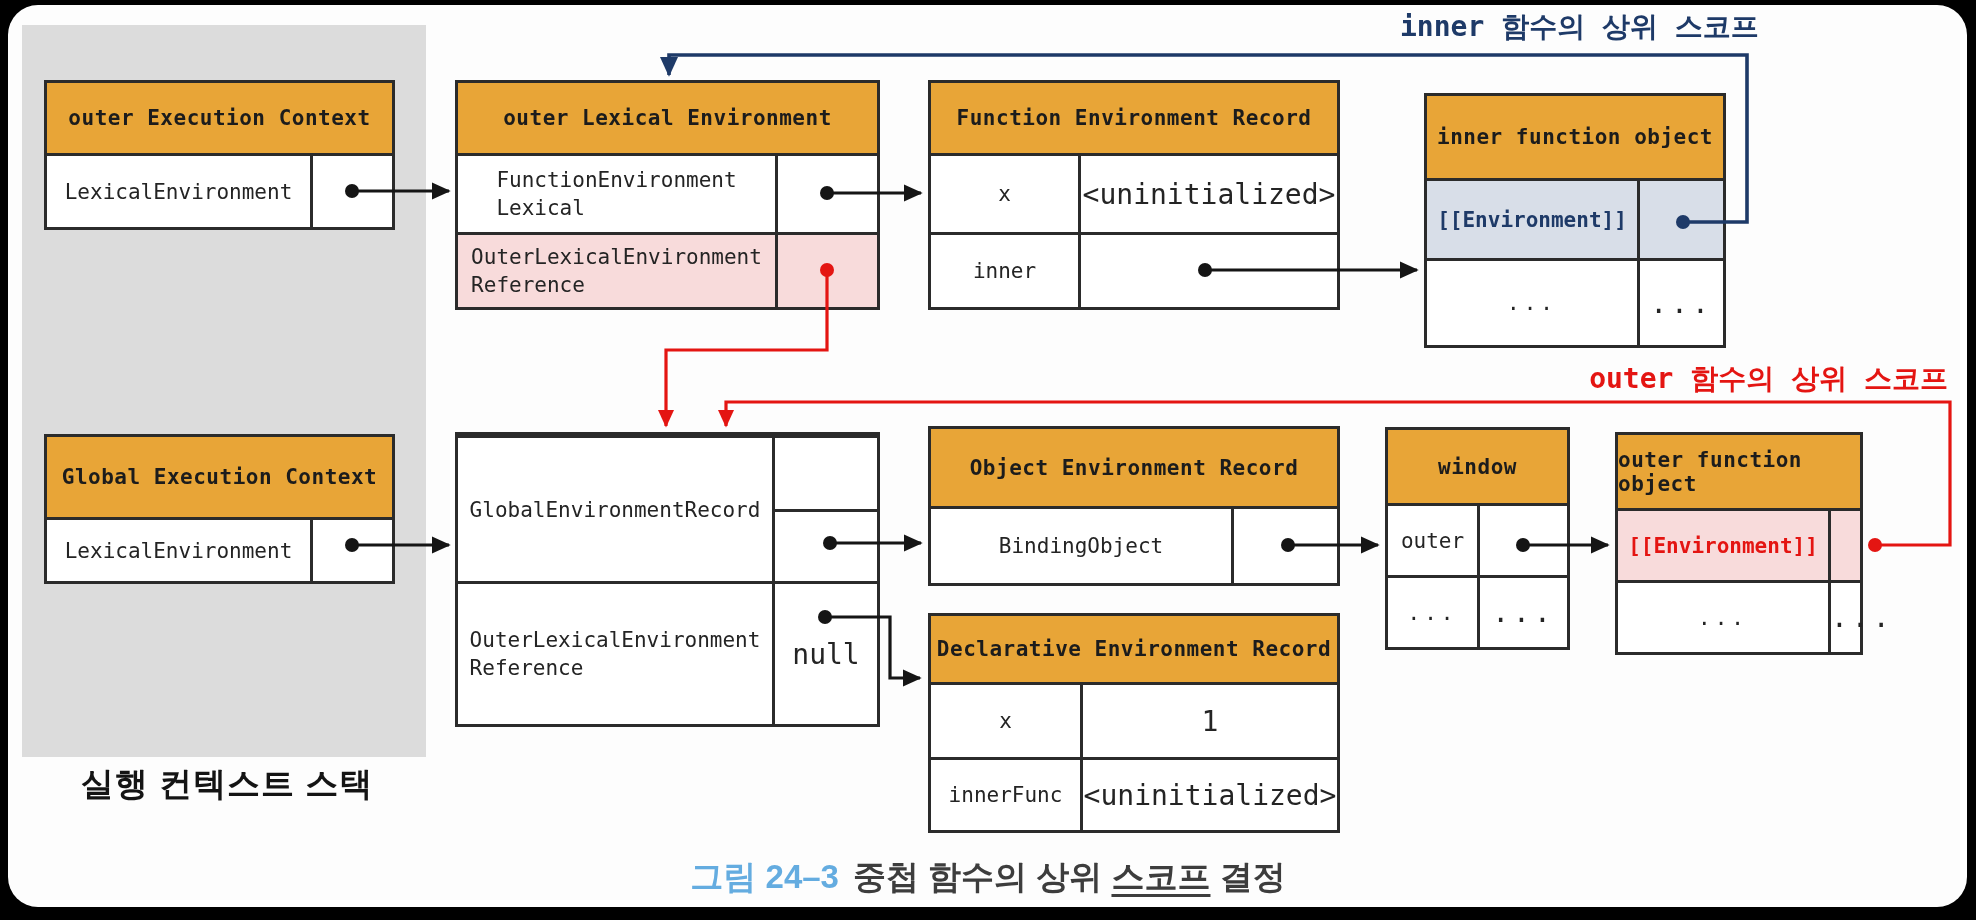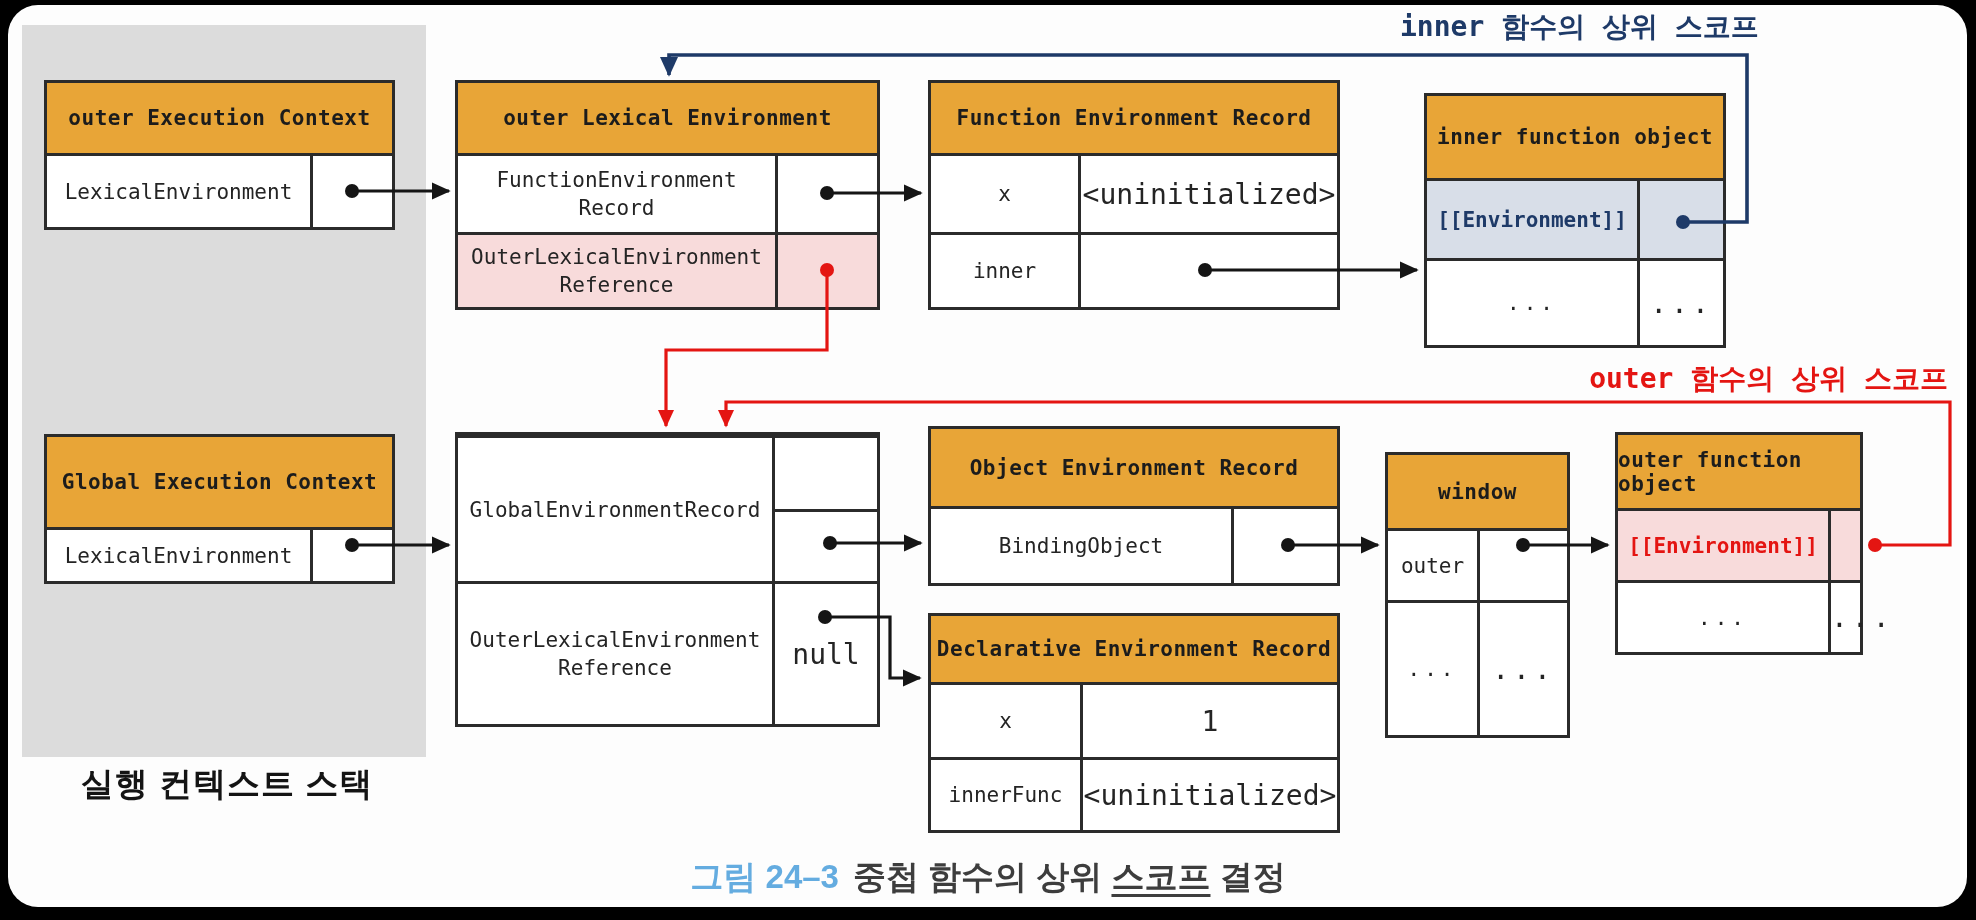--- a/index.html
+++ b/index.html
@@ -7,21 +7,21 @@
          font-family:"DejaVu Sans Mono","Liberation Mono",monospace;}
   .frame{position:absolute;left:8px;top:5px;right:9px;bottom:13px;background:#fdfdfd;border-radius:30px;}
   .gray-panel{position:absolute;left:22px;top:25px;width:404px;height:732px;background:var(--panel-gray);}
 
   .box{position:absolute;background:#fff;border:3px solid var(--line);box-sizing:border-box;
        display:flex;flex-direction:column;}
   .hdr{background:var(--orange);display:flex;align-items:center;justify-content:center;
        font-weight:bold;font-size:21px;color:#1c1c1c;flex:0 0 auto;letter-spacing:.5px;}
   .brow{border-top:3px solid var(--line);display:flex;box-sizing:border-box;flex:0 0 auto;min-height:0;}
   .brow.grow{flex:1 1 auto;}
-  .cl{display:flex;align-items:center;justify-content:center;text-align:center;
+  .cl{display:flex;align-items:center;justify-content:center;text-align:left;
       font-size:21px;color:#242424;flex:0 0 auto;}
   .cr{flex:1 1 auto;border-left:3px solid var(--line);position:relative;display:flex;
       align-items:center;justify-content:center;font-size:28px;color:#242424;}
   .ml{white-space:pre-line;line-height:1.35;}
   .pinkbg .cl,.pinkbg .cr{background:var(--pink);}
   .bluebg .cl,.bluebg .cr{background:var(--bluegray);}
   .env-navy{font-weight:bold;color:var(--navy);}
   .env-red{font-weight:bold;color:var(--red);}
   .dots{letter-spacing:4px;}
 
@@ -57,21 +57,21 @@
     <div class="brow grow">
       <div class="cl" style="width:263px">LexicalEnvironment</div>
       <div class="cr"></div>
     </div>
   </div>
 
   <div class="box" style="left:455px;top:80px;width:425px;height:230px">
     <div class="hdr" style="height:70px">outer Lexical Environment</div>
     <div class="brow" style="height:79px">
       <div class="cl ml" style="width:317px">FunctionEnvironment
-Record</div>
+Lexical</div>
       <div class="cr"></div>
     </div>
     <div class="brow grow pinkbg">
       <div class="cl ml" style="width:317px">OuterLexicalEnvironment
 Reference</div>
       <div class="cr"></div>
     </div>
   </div>
 
   <div class="box" style="left:928px;top:80px;width:412px;height:230px">
@@ -92,21 +92,21 @@
       <div class="cl env-navy" style="width:210px">[[Environment]]</div>
       <div class="cr"></div>
     </div>
     <div class="brow grow">
       <div class="cl dots" style="width:210px">...</div>
       <div class="cr dots">...</div>
     </div>
   </div>
 
   <div class="box" style="left:44px;top:434px;width:351px;height:150px">
-    <div class="hdr" style="height:90px">Global Execution Context</div>
+    <div class="hdr" style="height:80px">Global Execution Context</div>
     <div class="brow grow">
       <div class="cl" style="width:263px">LexicalEnvironment</div>
       <div class="cr"></div>
     </div>
   </div>
 
   <div class="box" style="left:455px;top:432px;width:425px;height:295px">
     <div class="brow" style="height:146px">
       <div class="cl" style="width:314px">GlobalEnvironmentRecord</div>
       <div class="cr twocol">
@@ -122,21 +122,21 @@
   </div>
 
   <div class="box" style="left:928px;top:426px;width:412px;height:160px">
     <div class="hdr" style="height:77px">Object Environment Record</div>
     <div class="brow grow">
       <div class="cl" style="width:300px">BindingObject</div>
       <div class="cr"></div>
     </div>
   </div>
 
-  <div class="box" style="left:1385px;top:452px;width:185px;height:286px">
+  <div class="box" style="left:1385px;top:427px;width:185px;height:223px">
     <div class="hdr" style="height:73px">window</div>
     <div class="brow" style="height:72px">
       <div class="cl" style="width:89px">outer</div>
       <div class="cr"></div>
     </div>
     <div class="brow grow">
       <div class="cl dots" style="width:89px">...</div>
       <div class="cr dots">...</div>
     </div>
   </div>

